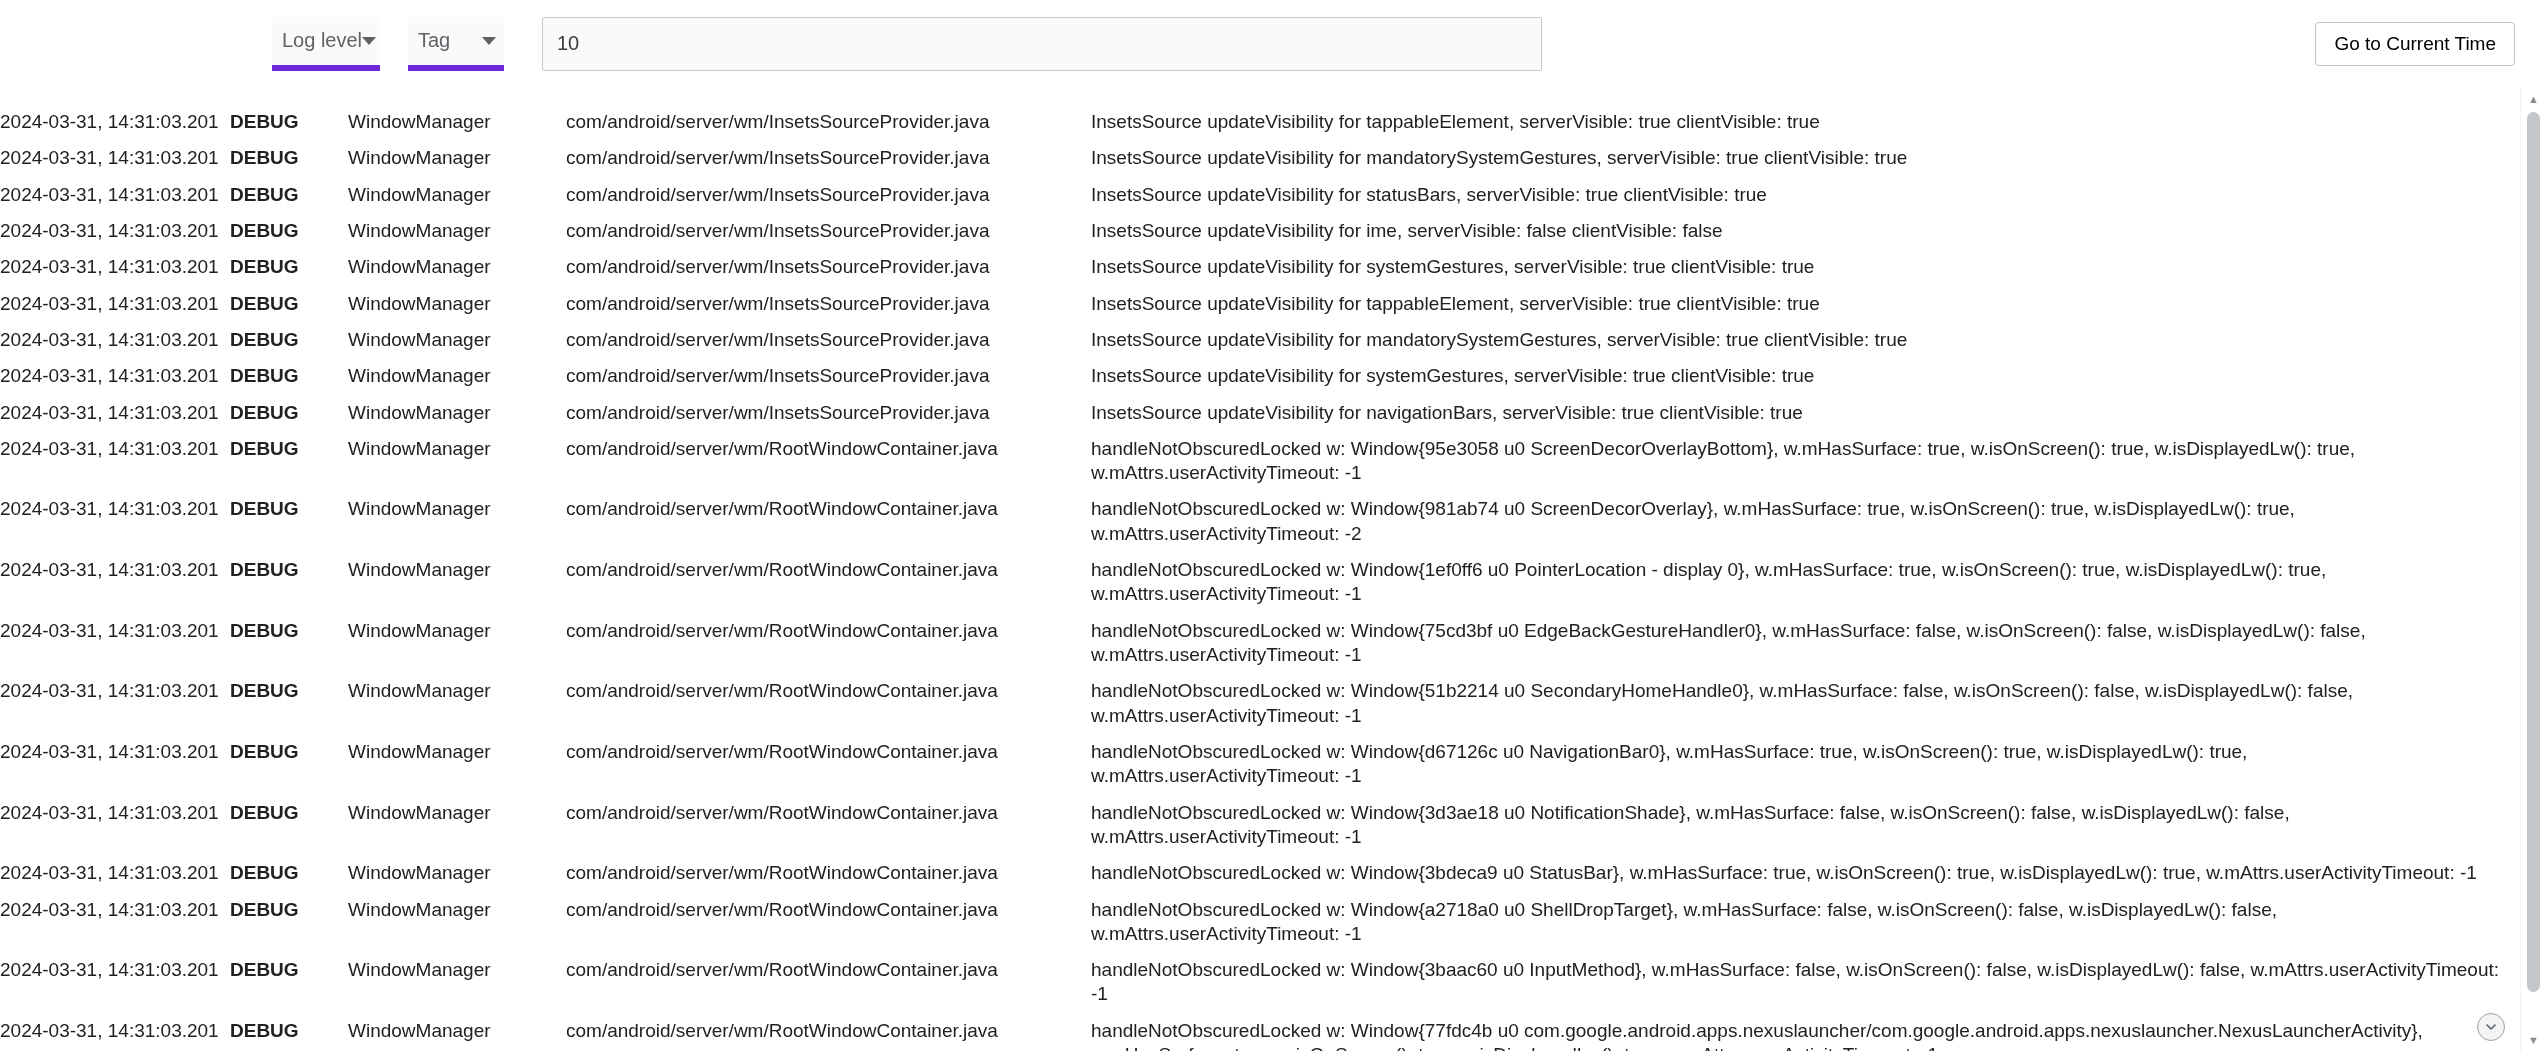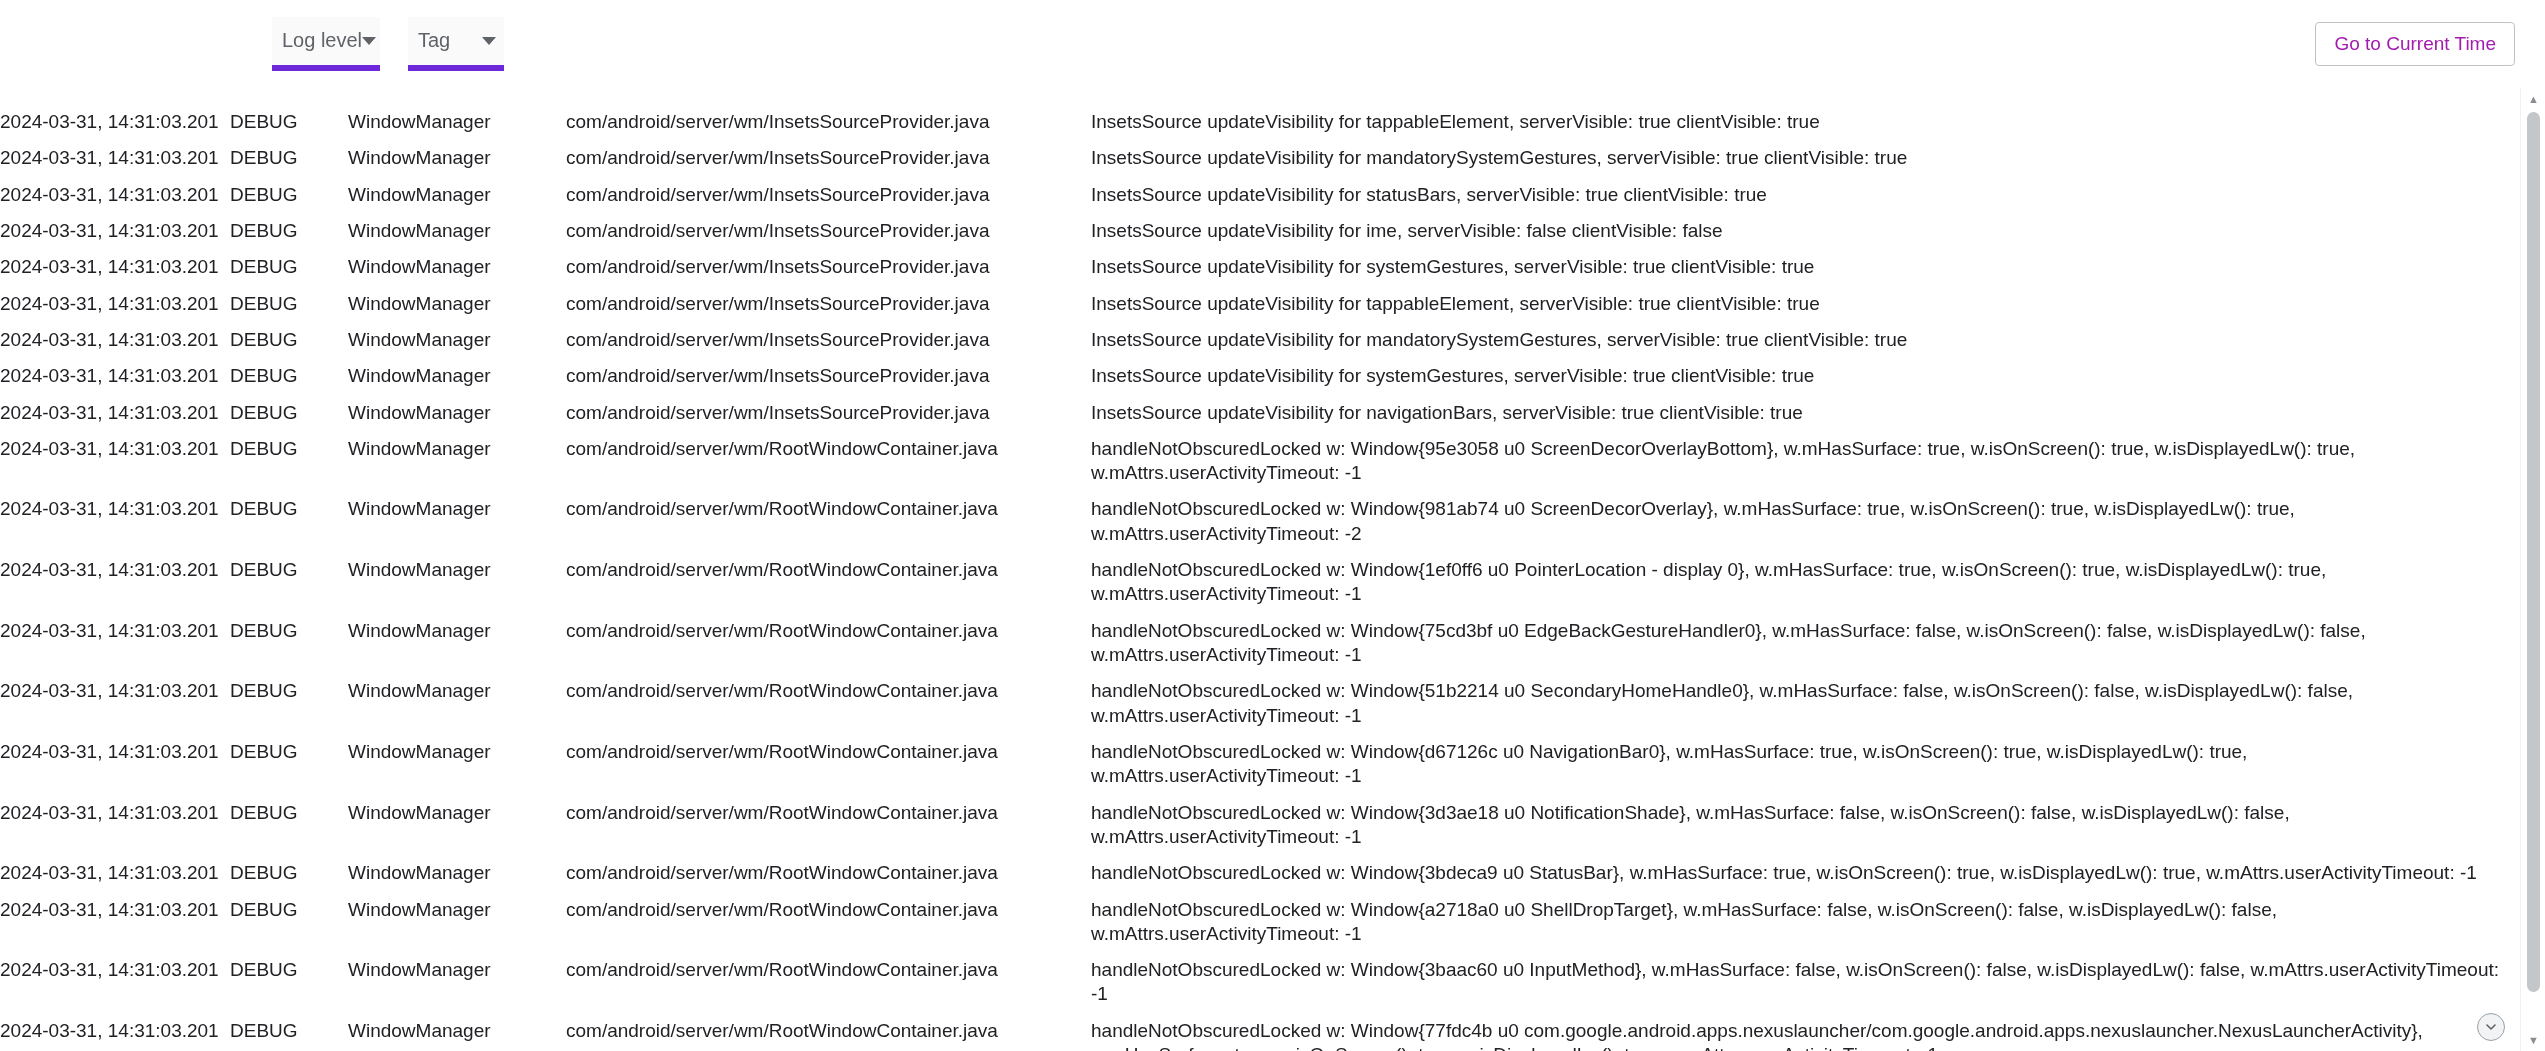--- a/index.html
+++ b/index.html
@@ -65,21 +65,21 @@
   }
   .goto-btn {
     position: absolute;
     right: 30px;
     top: 22px;
     height: 44px;
     padding: 0 18px;
     border: 1px solid #bfc2c7;
     border-radius: 4px;
     background: #ffffff;
-    color: #a21caf;
+    color: #000000;
     font-size: 19px;
     display: flex;
     align-items: center;
     justify-content: center;
     white-space: nowrap;
   }
 
   
   .logarea {
     position: relative;
@@ -111,20 +111,21 @@
   td.c-time {
     width: 230px;
     padding-left: 16px;
     color: #1967d2;
     white-space: nowrap;
   }
   td.c-level {
     width: 118px;
     color: #202124;
     white-space: nowrap;
+    font-weight: bold;
   }
   td.c-tag {
     width: 218px;
     color: #202124;
     white-space: nowrap;
   }
   td.c-src {
     width: 525px;
     color: #202124;
     white-space: nowrap;
@@ -189,20 +190,23 @@
     <span class="label">Log level</span>
     <span class="caret"></span>
   </div>
 
   <div class="dropdown dd-tag">
     <span class="label">Tag</span>
     <span class="caret"></span>
   </div>
 
 
+  <div class="searchbox">
+    <span class="value">10</span>
+  </div>
 
   <div class="goto-btn">
     <span>Go to Current Time</span>
   </div>
 </div>
 
 <div class="logarea">
   <div class="log-scroll">
     <table class="logs">
       <tbody id="log-body">

